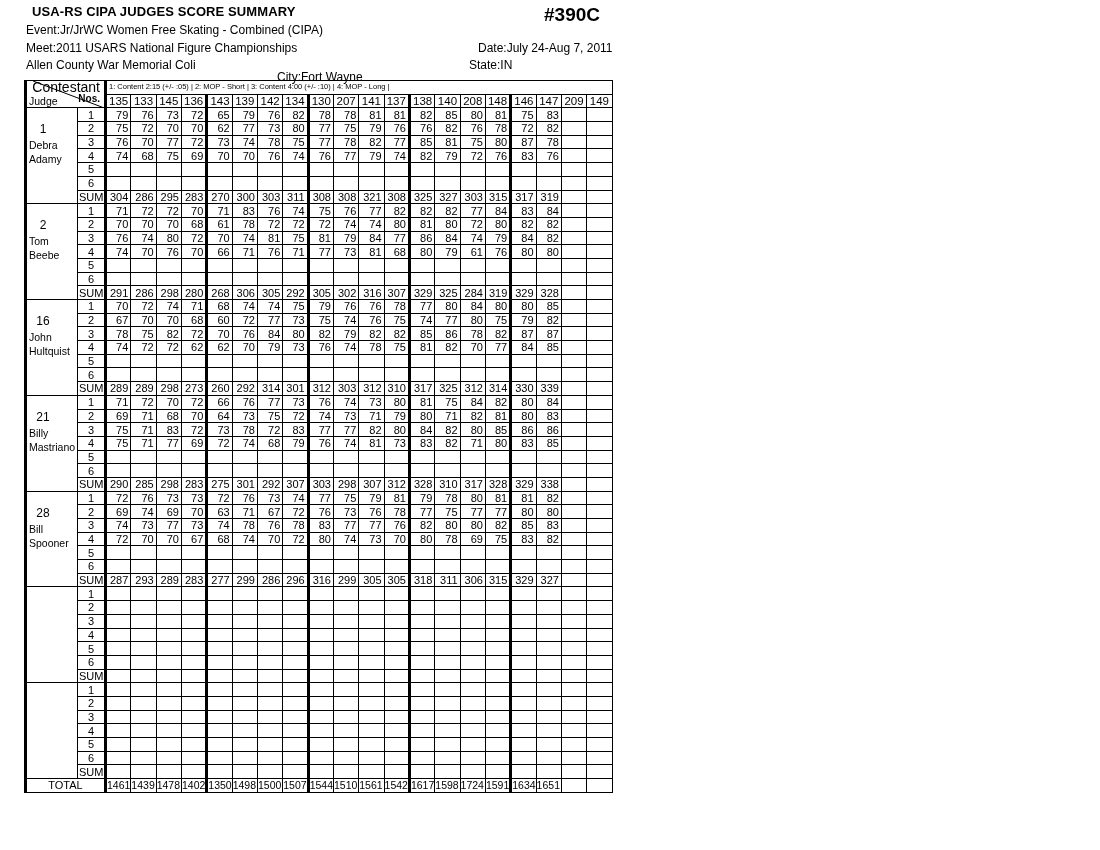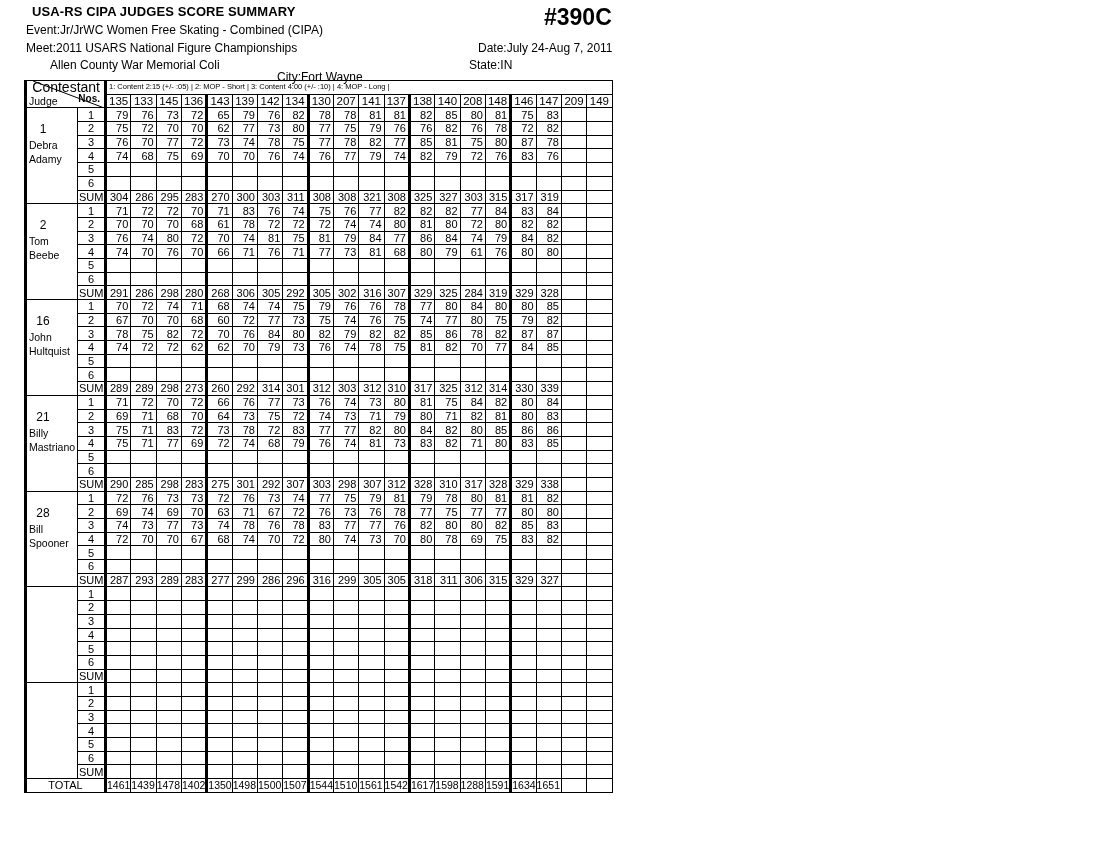--- a/index.html
+++ b/index.html
@@ -1,18 +1,18 @@
 <!DOCTYPE html>
 <html><head>
 <meta charset="utf-8">
 <style>
   html,body{margin:0;padding:0;background:#fff;}
   body{width:1100px;height:850px;position:relative;overflow:hidden;font-family:"Liberation Sans",sans-serif;color:#000;}
   .title{position:absolute;left:32px;top:4px;font-size:13px;font-weight:bold;letter-spacing:0.1px;}
-  .form-no{position:absolute;left:544px;top:4px;font-size:23px;font-weight:bold;}
+  .form-no{position:absolute;left:544px;top:4px;font-size:19px;font-weight:bold;}
   .line{position:absolute;font-size:12px;white-space:nowrap;}
   .line b{font-weight:normal;}
   .grid{position:absolute;left:24px;top:80px;border-collapse:collapse;table-layout:fixed;}
   .grid td{border:1px solid #000;padding:0;height:12.7px;font-size:11px;line-height:12px;text-align:right;overflow:hidden;white-space:nowrap;}
   .grid td.c{padding-right:2px;}
   .grid td.thick-l{border-left:3px solid #000;}
   .grid td.judge{border-left:3px solid #000;text-align:left;vertical-align:top;font-size:10.5px;line-height:14px;padding-left:2px;}
   .grid td.judge .jn{display:block;text-align:center;padding-right:20px;font-size:12px;margin-top:14px;margin-bottom:2px;}
   .grid td.rn{text-align:center;font-size:11px;border-right:3px solid #000;}
   .grid td.rn.sum{text-align:left;padding-left:1px;}
@@ -34,21 +34,21 @@
 
 <div class="line" style="left:26px;top:23px;">
   <b>Event:</b><span>Jr/JrWC Women Free Skating - Combined  (CIPA)</span>
 </div>
 <div class="line" style="left:26px;top:41px;">
   <b>Meet:</b><span>2011 USARS National Figure Championships</span>
 </div>
 <div class="line" style="left:469px;top:41px;margin-left:9px;">
   <b>Date:</b><span>July 24-Aug 7, 2011</span>
 </div>
-<div class="line" style="left:26px;top:58px;margin-left:24px;">Allen County War Memorial Coli</div>
+<div class="line" style="left:26px;top:58px;">Allen County War Memorial Coli</div>
 <div class="line" style="left:277px;top:58px;margin-top:12px;">
   <b>City:</b><span>Fort Wayne</span>
 </div>
 <div class="line" style="left:469px;top:58px;">
   <b>State:</b><span>IN</span>
 </div>
 
 <table class="grid" id="grid">
   <colgroup id="cols">
       <col style="width: 52px;">
@@ -1279,21 +1279,21 @@
         <td class="tot thick-l">1350</td>
         <td class="tot">1498</td>
         <td class="tot">1500</td>
         <td class="tot">1507</td>
         <td class="tot thick-l">1544</td>
         <td class="tot">1510</td>
         <td class="tot">1561</td>
         <td class="tot">1542</td>
         <td class="tot thick-l">1617</td>
         <td class="tot">1598</td>
-        <td class="tot">1288</td>
+        <td class="tot">1724</td>
         <td class="tot">1591</td>
         <td class="tot thick-l">1634</td>
         <td class="tot">1651</td>
         <td class="tot"></td>
         <td class="tot"></td>
       </tr>
     </tbody>
 </table>
 
 </body></html>

